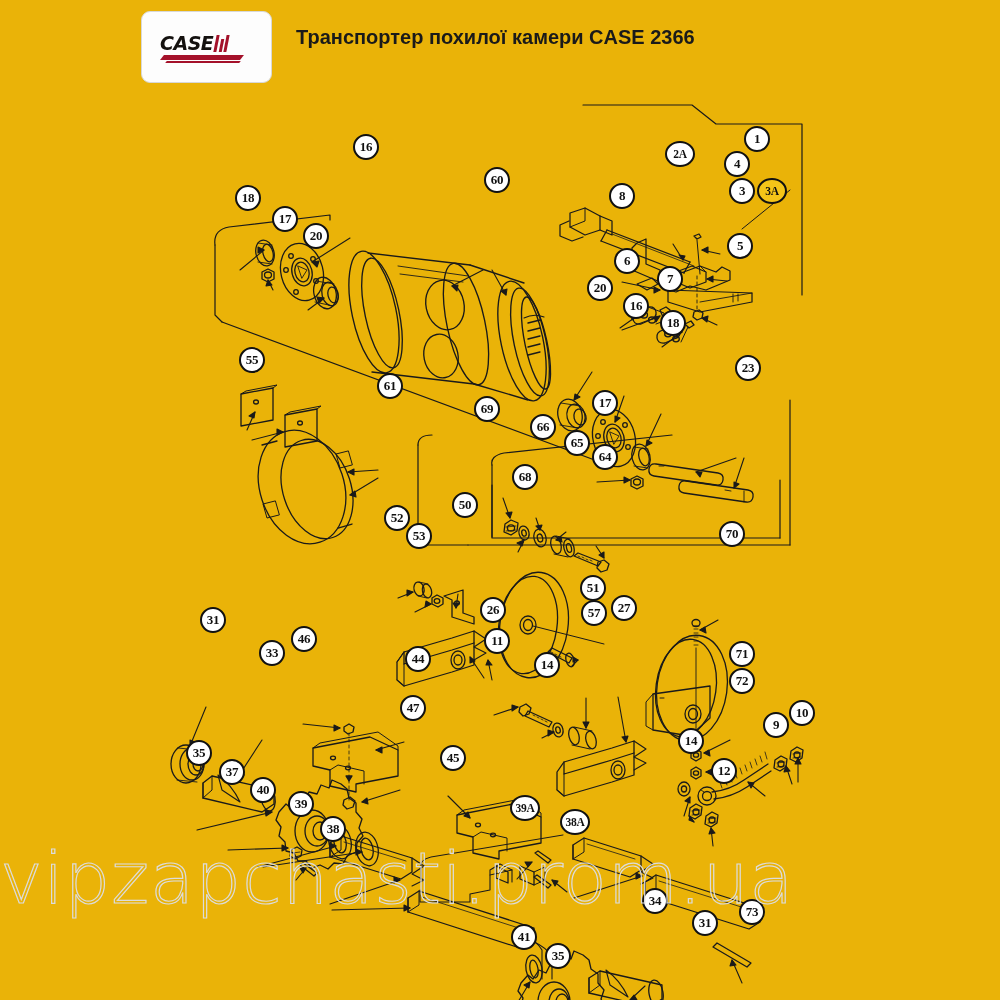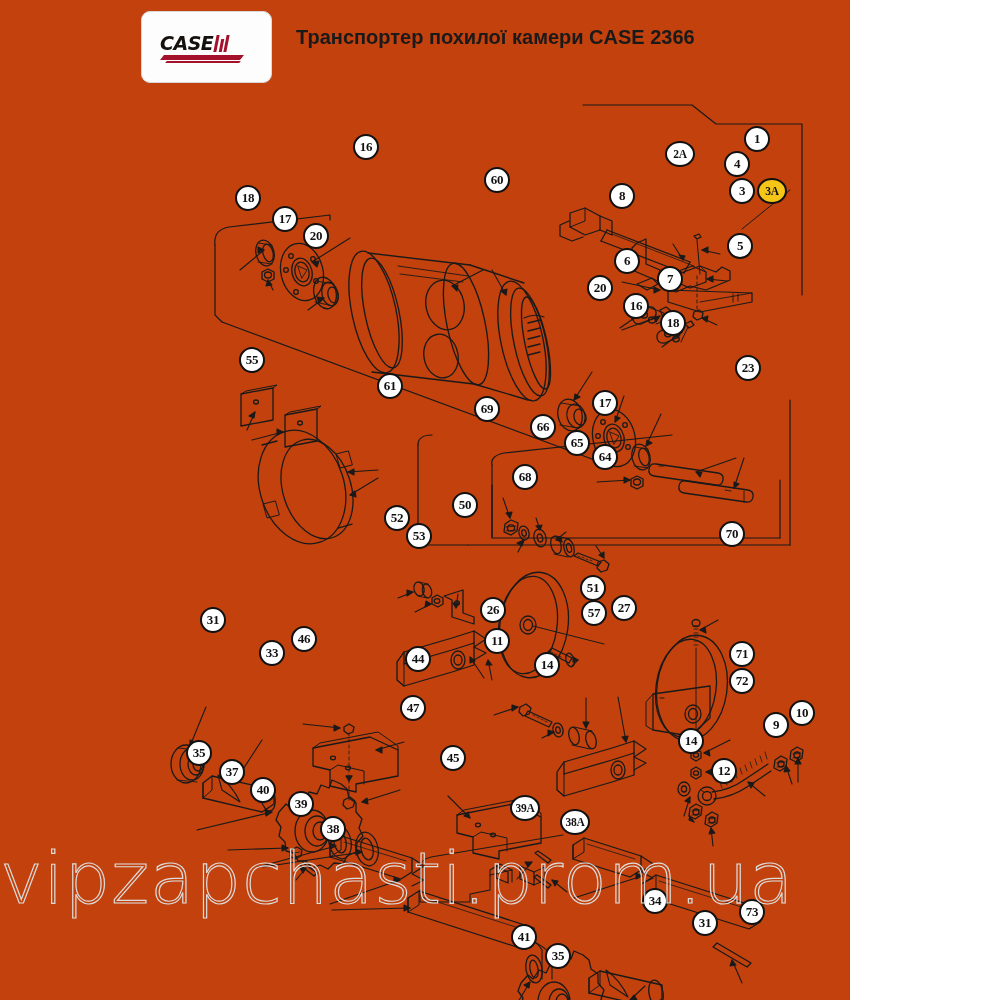--- a/index.html
+++ b/index.html
@@ -6,22 +6,22 @@
   * { box-sizing: border-box; }
   html, body {
     margin: 0; padding: 0;
     width: 1000px; height: 1000px;
     background: #ffffff;
     font-family: "Liberation Sans", sans-serif;
     overflow: hidden;
   }
   #page {
     position: relative;
-    width: 850px; height: 1000px;
-    background: #c2410c;
+    width: 1000px; height: 1000px;
+    background: #eab308;
   }
 
   
   #header {
     position: absolute; left: 0; top: 0;
     width: 1000px; height: 96px;
   }
   #logo-box {
     position: absolute; left: 141px; top: 11px;
     width: 131px; height: 72px;

